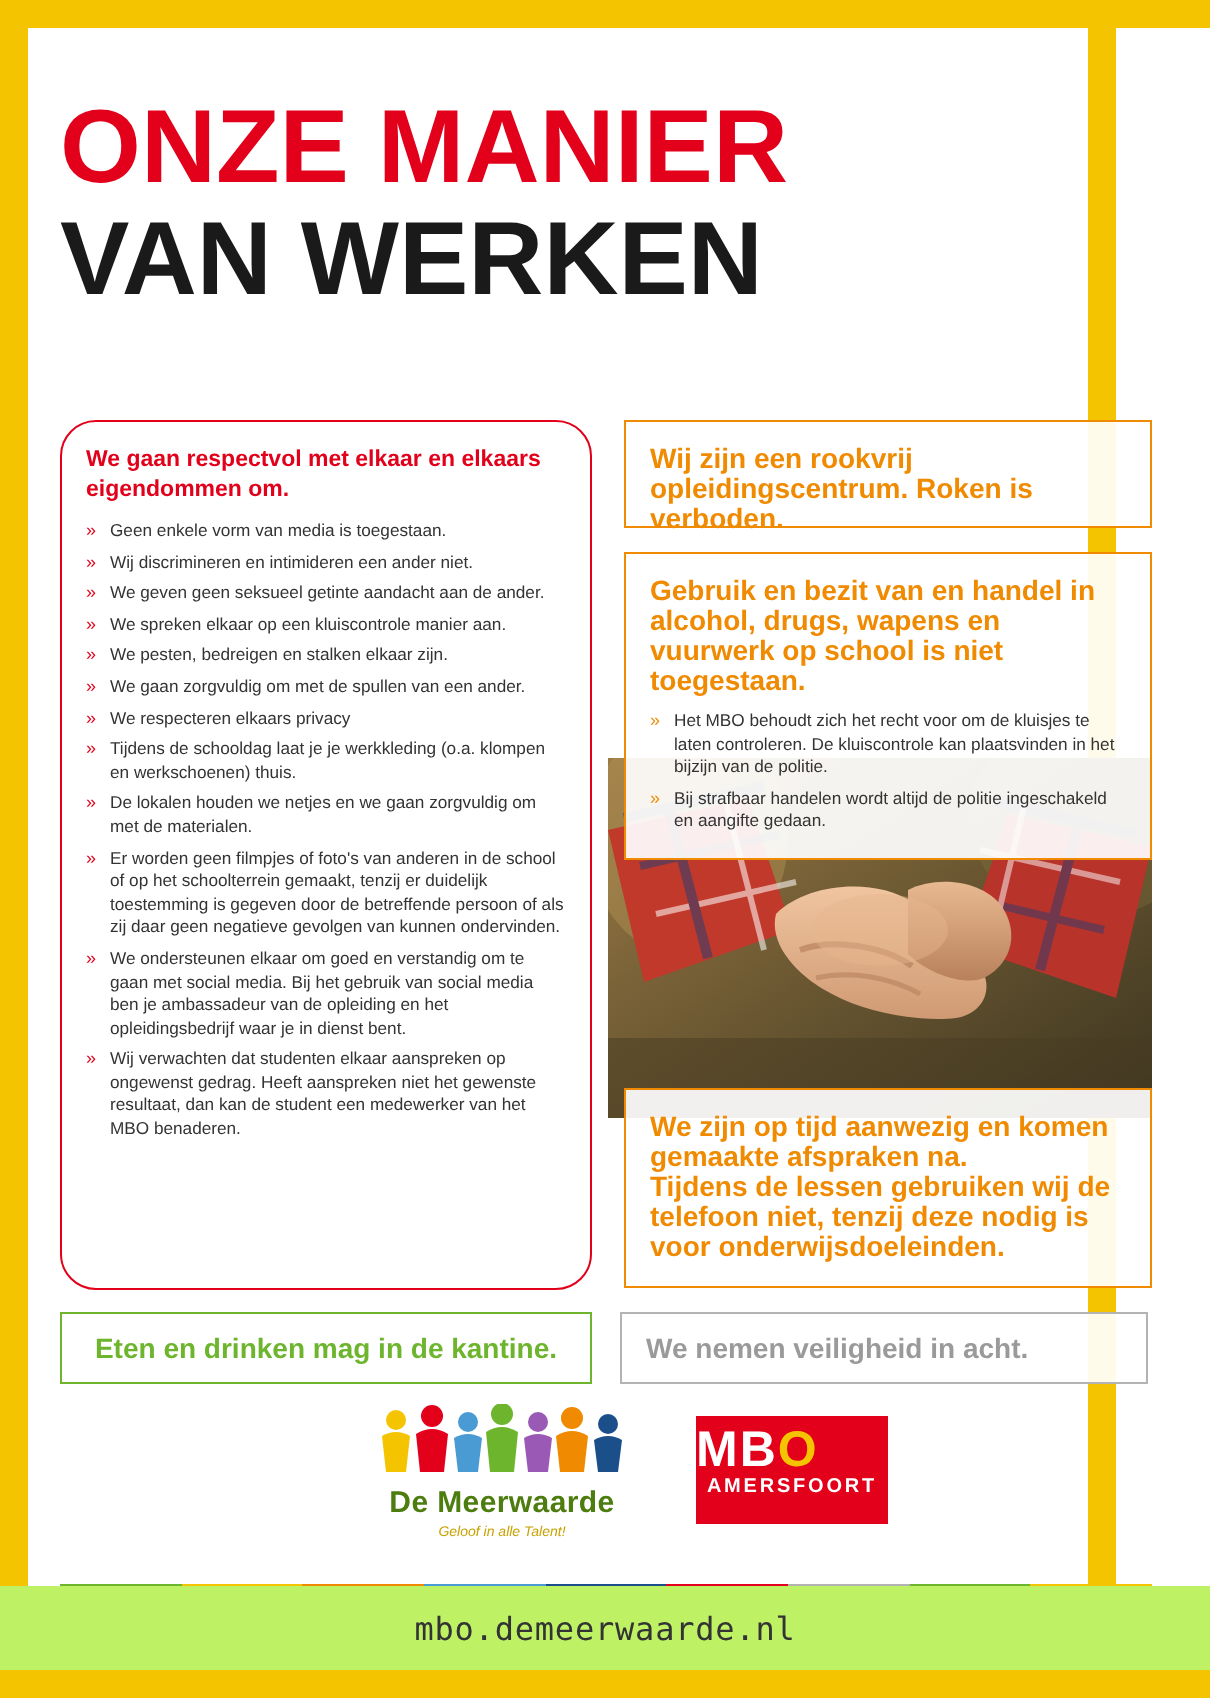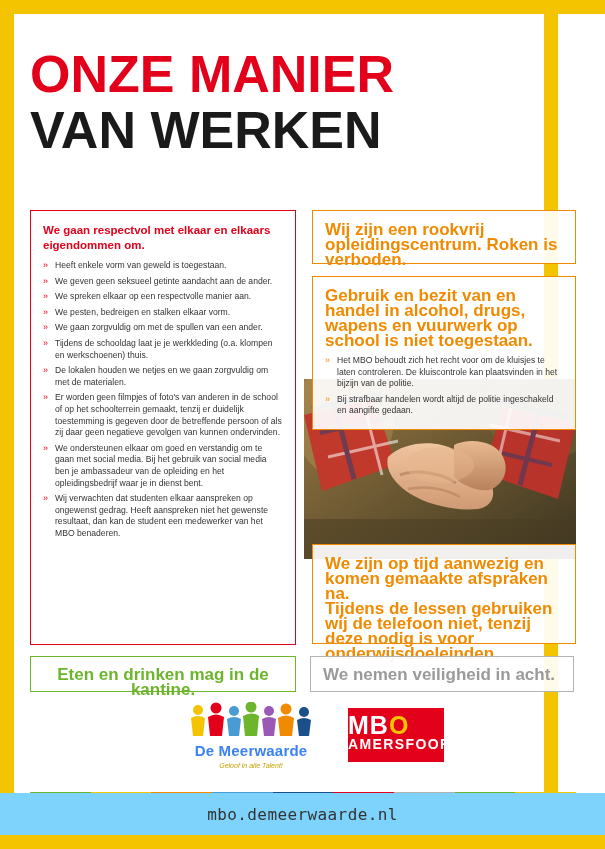--- a/index.html
+++ b/index.html
@@ -76,28 +76,28 @@
   }
   .photo svg { display: block; }
 
   
   .box {
     position: absolute;
     box-sizing: border-box;
     border: 1px solid #cccccc;
     background: rgba(255,255,255,0.92);
   }
-  .box-red { border-color: #e2001a; }
+  .box-red { border-color: #e2001a; border-radius: 18px; }
   .box-orange { border-color: #f08a00; }
   .box-green { border-color: #6cb52d; }
   .box-grey { border-color: #b3b3b3; }
 
   .box-head {
     font-weight: bold;
-    font-size: 17px;
+    font-size: 14px;
     line-height: 15px;
     margin: 0 0 7px 0;
   }
   .head-red { color: #e2001a; }
   .head-orange { color: #f08a00; }
   .head-green { color: #6cb52d; }
   .head-grey { color: #9a9a9a; }
 
   ul.bullets {
     list-style: none;
@@ -159,21 +159,21 @@
     width: 546px; height: 78px;
   }
   .logo-meerwaarde {
     position: absolute;
     left: 146px; top: 0;
     width: 150px; text-align: center;
   }
   .logo-meerwaarde .name {
     font-size: 15px;
     font-weight: bold;
-    color: #3b82f6;
+    color: #4d7c0f;
     letter-spacing: 0.2px;
     margin-top: 2px;
   }
   .logo-meerwaarde .tagline {
     font-size: 7px;
     color: #c8a200;
     font-style: italic;
     margin-top: 3px;
   }
   .logo-mbo {
@@ -189,40 +189,40 @@
     font-size: 25px;
     font-weight: bold;
     letter-spacing: 1px;
     line-height: 26px;
   }
   .logo-mbo .mbo-main .o {
     display: inline-block;
     color: #f5c400;
   }
   .logo-mbo .mbo-sub {
-    font-size: 14px;
+    font-size: 10px;
     font-weight: bold;
     letter-spacing: 1.4px;
-    text-align: left;
+    text-align: center;
     line-height: 12px;
   }
   
   .strip {
     position: absolute;
     left: 16px; top: 778px;
     width: 546px; height: 6px;
     display: flex;
   }
   .strip span { flex: 1 1 auto; height: 6px; }
   
   .footer {
     position: absolute;
     left: 0; bottom: 14px;
     width: 605px; height: 42px;
-    background: #7dd3fc;
+    background: #bef264;
     display: flex;
     align-items: center;
     justify-content: center;
     text-align: right;
   }
   .footer-url {
     font-size: 16px;
     color: #333333;
     letter-spacing: 0.4px;
     font-family: "DejaVu Sans Mono", monospace;
@@ -294,25 +294,27 @@
         <path d="M150 66 C166 58, 190 62, 198 76 C206 90, 200 104, 188 110 C178 114, 160 108, 150 98 Z" fill="url(#skin2)"></path>
         <path d="M96 96 C112 90, 138 94, 152 104" stroke="#b07a56" stroke-width="3" fill="none" opacity="0.6"></path>
         <path d="M104 110 C122 106, 142 110, 156 118" stroke="#b07a56" stroke-width="2.5" fill="none" opacity="0.5"></path>
         <ellipse cx="136" cy="86" rx="34" ry="18" fill="#e7b58e" opacity="0.45"></ellipse>
       </svg>
     </div>
 
     <div class="box box-red" id="box-respect">
       <div class="box-head head-red">We gaan respectvol met elkaar en elkaars eigendommen om.</div>
       <ul class="bullets bul-red">
-        <li>Heeft enkele vorm van geweld is toegestaan.</li>
+        <li>Geen enkele vorm van media is toegestaan.</li>
+        <li>Wij discrimineren en intimideren een ander niet.</li>
         <li>We geven geen seksueel getinte aandacht aan de ander.</li>
-        <li>We spreken elkaar op een respectvolle manier aan.</li>
-        <li>We pesten, bedreigen en stalken elkaar vorm.</li>
+        <li>We spreken elkaar op een kluiscontrole manier aan.</li>
+        <li>We pesten, bedreigen en stalken elkaar zijn.</li>
         <li>We gaan zorgvuldig om met de spullen van een ander.</li>
+        <li>We respecteren elkaars privacy</li>
         <li>Tijdens de schooldag laat je je werkkleding (o.a. klompen en werkschoenen) thuis.</li>
         <li>De lokalen houden we netjes en we gaan zorgvuldig om met de materialen.</li>
         <li>Er worden geen filmpjes of foto's van anderen in de school of op het schoolterrein gemaakt, tenzij er duidelijk toestemming is gegeven door de betreffende persoon of als zij daar geen negatieve gevolgen van kunnen ondervinden.</li>
         <li>We ondersteunen elkaar om goed en verstandig om te gaan met social media. Bij het gebruik van social media ben je ambassadeur van de opleiding en het opleidingsbedrijf waar je in dienst bent.</li>
         <li>Wij verwachten dat studenten elkaar aanspreken op ongewenst gedrag. Heeft aanspreken niet het gewenste resultaat, dan kan de student een medewerker van het MBO benaderen.</li>
       </ul>
     </div>
 
     <div class="box box-orange" id="box-smoking">
       <div class="box-head head-orange single">Wij zijn een rookvrij opleidingscentrum. Roken is verboden.</div>

